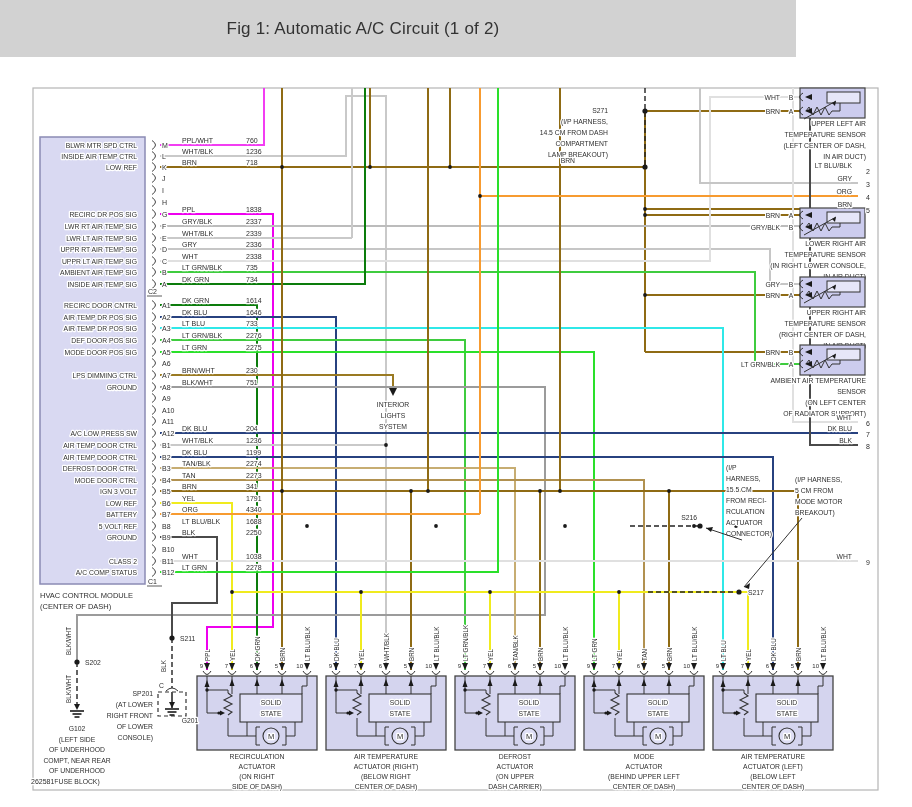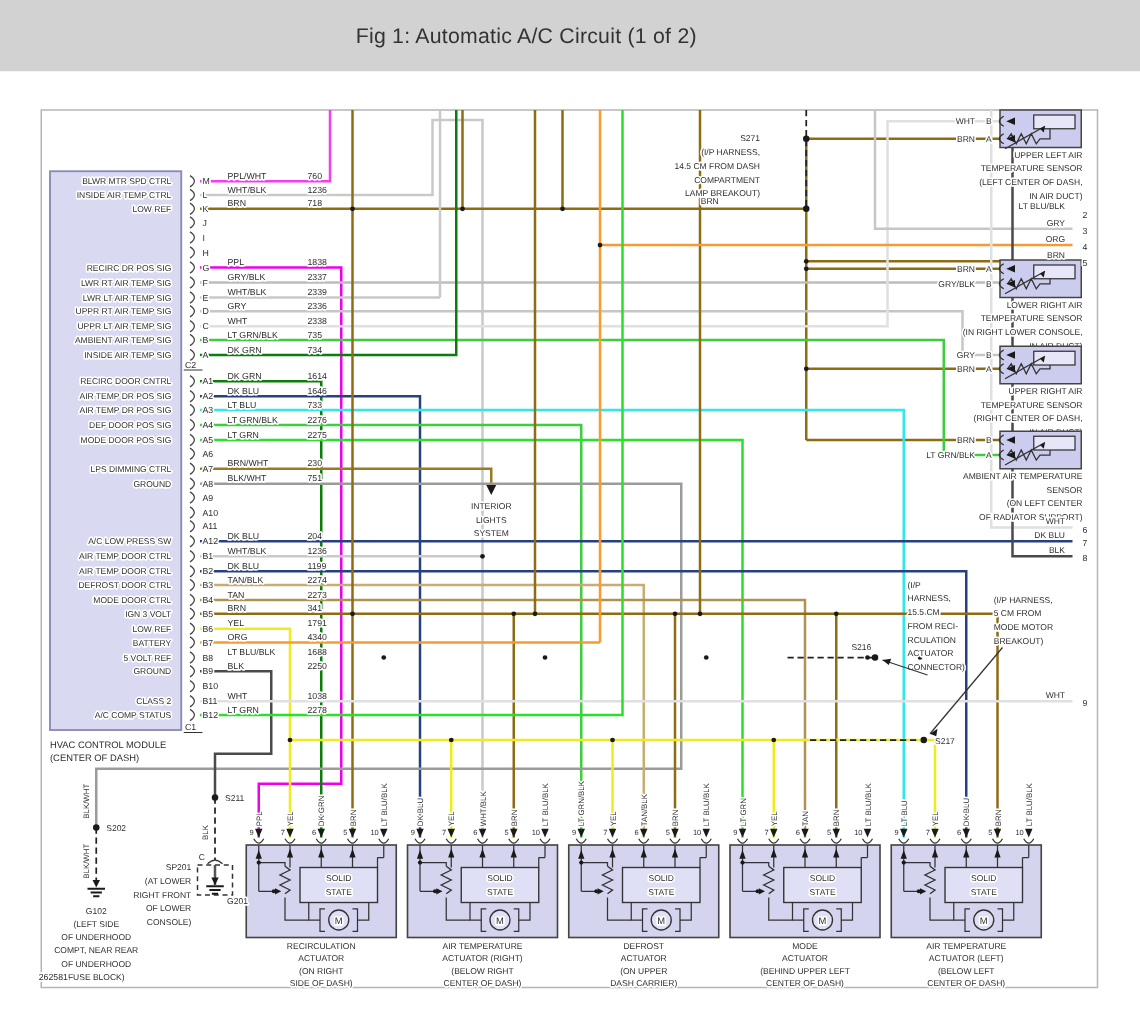--- a/index.html
+++ b/index.html
@@ -1,17 +1,17 @@
 <!DOCTYPE html>
 <html><head>
 <meta charset="utf-8">
 <style>
   html,body{margin:0;padding:0;background:#ffffff;}
   body{width:912px;height:807px;position:relative;font-family:"Liberation Sans",sans-serif;overflow:hidden;}
-  .titlebar{position:absolute;left:0;top:0;width:912px;height:57px;background:#d2d2d2;}
+  .titlebar{position:absolute;left:0;top:0;width:796px;height:57px;background:#d2d2d2;}
   .titlebar .t{display:block;text-align:center;margin-right:70px;line-height:57px;font-size:17px;color:#333;letter-spacing:.2px;}
   #diag{position:absolute;left:0;top:0;}
   svg text{font-family:"Liberation Sans",sans-serif;fill:#2e2e2e;}
   .halo{paint-order:stroke;stroke:#ffffff;stroke-width:2.6px;stroke-linejoin:round;}
 </style>
 </head>
 <body>
 
 <div class="titlebar">
   <span class="t">Fig 1: Automatic A/C Circuit (1 of 2)</span>

